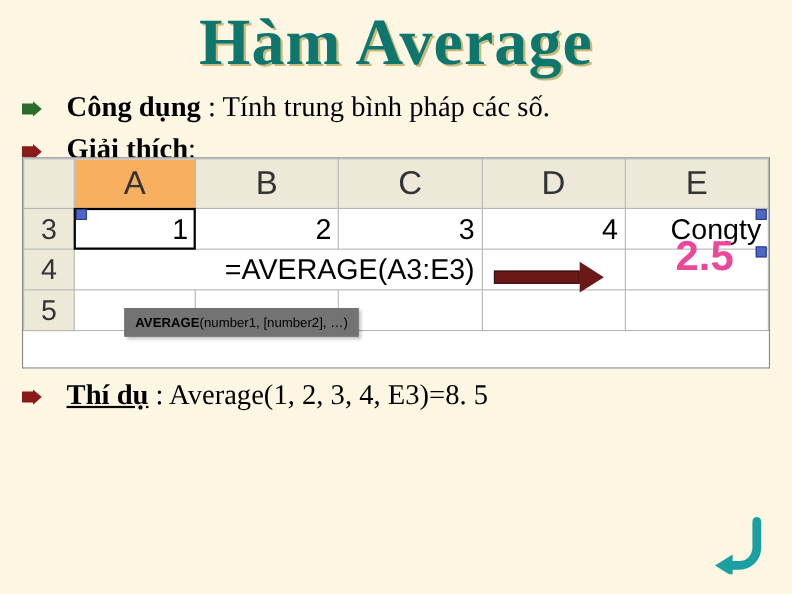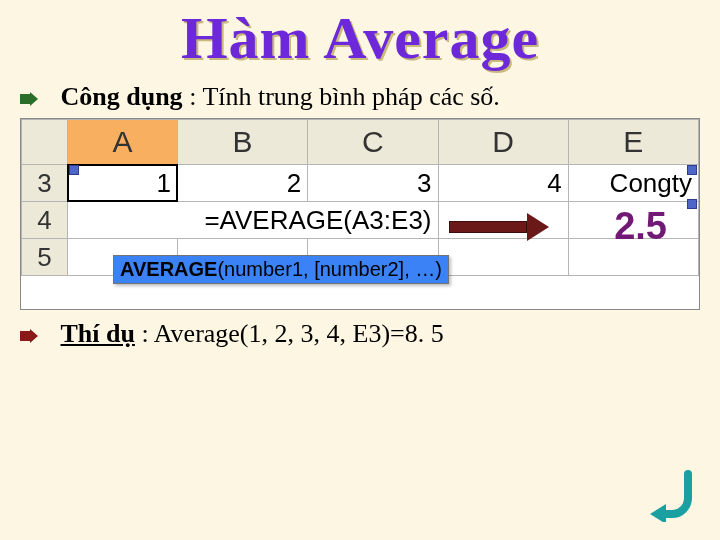--- a/index.html
+++ b/index.html
@@ -6,21 +6,21 @@
     margin: 0;
     padding: 0;
     width: 720px;
     height: 540px;
     background: #fdf6e3;
     font-family: "Times New Roman", serif;
     position: relative;
     overflow: hidden;
   }
   .title {
-    color: #6d28d9;
+    color: #0f766e;
     font-family: "Times New Roman", serif;
     font-size: 60px;
     font-weight: bold;
     text-align: center;
     margin-top: 4px;
     text-shadow: 2px 2px 0 #c9b97a;
     letter-spacing: 1px;
   }
   .content {
     padding: 0 20px;
@@ -96,23 +96,23 @@
     pointer-events:none;
   }
   .formula-cell {
     text-align: left;
     font-size: 24px;
   }
   .tooltip {
     position: absolute;
     left: 92px;
     top: 136px;
-    background: #3b82f6;
-    border: 1px solid #737373;
-    font-size: 20px;
+    background: #737373;
+    border: 4px solid #737373;
+    font-size: 12px;
     font-family: Arial, sans-serif;
     padding: 2px 6px;
     box-shadow: 2px 2px 3px rgba(0,0,0,.25);
   }
   .tooltip .fn { font-weight: bold; }
   .result-arrow {
     position: absolute;
     right: 150px;
     top: 90px;
     width: 100px;
@@ -128,22 +128,22 @@
   }
   .result-arrow .head {
     width: 0; height: 0;
     border-left: 22px solid #6a1818;
     border-top: 14px solid transparent;
     border-bottom: 14px solid transparent;
   }
   .result {
     position: absolute;
     right: 32px;
-    top: 86px;
-    color: #701a75;
+    top: 68px;
+    color: #ec4899;
     font-weight: bold;
     font-size: 38px;
     font-family: Arial, sans-serif;
   }
   .sheet td.txt { text-align: right; }
 
   .jump-icon {
     position: absolute;
     right: 20px;
     bottom: 18px;
@@ -168,20 +168,28 @@
     <span class="arrow arrow-green">
       <svg viewBox="0 0 18 14">
           <polygon points="0,2 10,2 10,0 18,7 10,14 10,12 0,12" fill="#2a6e2a"></polygon>
         </svg>
     </span>
     <span class="bold">Công dụng</span>
     <span> : Tính trung bình pháp các số.</span>
   </div>
 
 
+  <div class="line" style="margin-bottom:-14px">
+    <span class="arrow arrow-red">
+      <svg viewBox="0 0 18 14">
+          <polygon points="0,2 10,2 10,0 18,7 10,14 10,12 0,12" fill="#8a1a1a"></polygon>
+        </svg>
+    </span>
+    <span class="bold ul">Giải thích</span>:
+  </div>
 </div>
 
 <div class="sheet">
   <table>
     <colgroup>
       <col style="width:46px">
       <col style="width:110px">
       <col>
         <col>
         <col>

